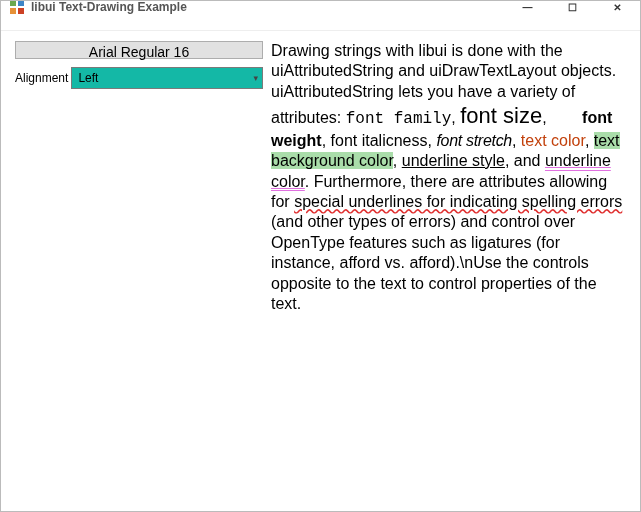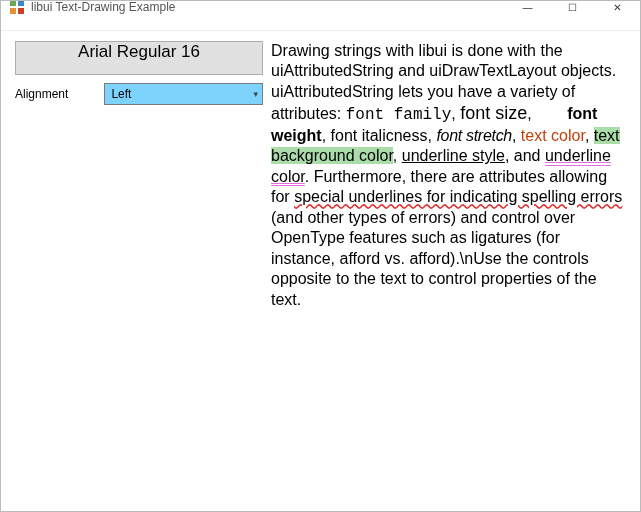--- a/index.html
+++ b/index.html
@@ -14,20 +14,21 @@
   }
   .titlebar {
     height: 30px;
     background: #fff;
     display: flex;
     align-items: center;
     padding: 0 0 17px 8px;
     border-bottom: 1px solid #eee;
     color: #555;
     font-size: 12px;
+    font-weight: bold;
   }
   .titlebar .app-icon {
     width: 16px; height: 16px;
     margin-right: 6px;
     display: inline-flex;
     align-items: center;
     justify-content: center;
   }
   .titlebar .title { flex: 0 0 auto; }
   .titlebar .spacer { flex: 1; }
@@ -46,64 +47,63 @@
     height: calc(512px - 30px - 2px);
     padding: 10px 10px 10px 14px;
     gap: 8px;
   }
   .left-panel {
     width: 248px;
     flex: 0 0 248px;
   }
   .font-button {
     width: 100%;
-    height: 34px;
+    height: 18px;
     background: #e1e1e1;
     border: 1px solid #adadad;
-    font-size: 17px;
+    font-size: 14px;
     text-align: center;
     line-height: 20px;
     cursor: default;
     margin-bottom: 8px;
     font-family: "Segoe UI", Arial, sans-serif;
   }
   .align-row {
     display: flex;
     align-items: center;
-    gap: 16px;
+    gap: 3px;
   }
   .align-label {
     font-size: 12px;
     color: #000;
   }
   .align-select {
     flex: 1;
     height: 22px;
     border: 1px solid #7a7a7a;
-    background: #7dd3fc;
+    background: #14b8a6;
     display: flex;
     align-items: center;
     justify-content: space-between;
     padding: 0 4px 0 6px;
     font-size: 12px;
     cursor: default;
-    margin-left: 20px;
   }
   .chev { font-size: 9px; color: #444; }
   .text-panel {
     flex: 1;
     font-family: Arial, sans-serif;
     font-size: 16px;
     line-height: 1.28;
     color: #000;
     padding-right: 4px;
   }
   .run { display: inline; }
   .family-mono { font-family: "Courier New", monospace; }
-  .size-big { font-size: 18px; }
+  .size-big { font-size: 22px; }
   .weight-bold { font-weight: 700; margin-left: 31px; }
   .italic { }
   .stretch { font-stretch: condensed; letter-spacing: -0.3px; font-style: italic; }
   .pinktext { color: #c2410c; }
   .greenbg { background: #aaddaa; }
   .ul-style { text-decoration: underline; }
   .ul-color {
     text-decoration: underline;
     text-decoration-color: #e070e0;
     text-decoration-style: double;

